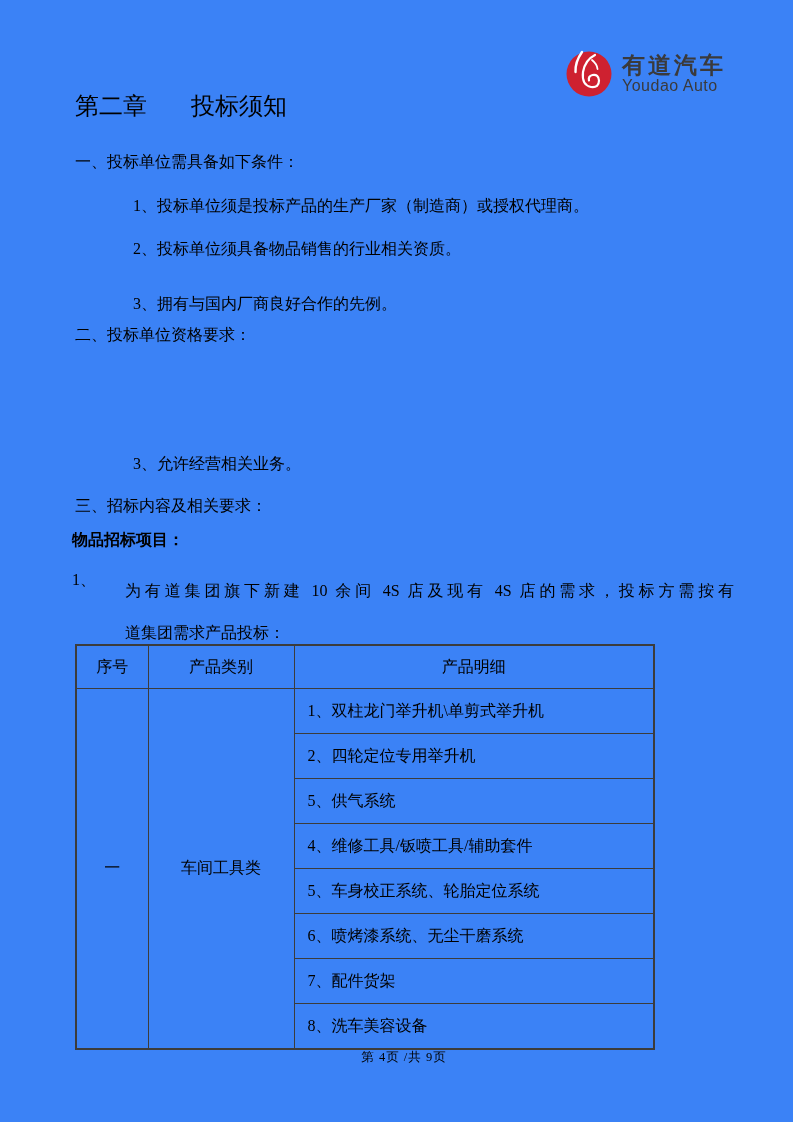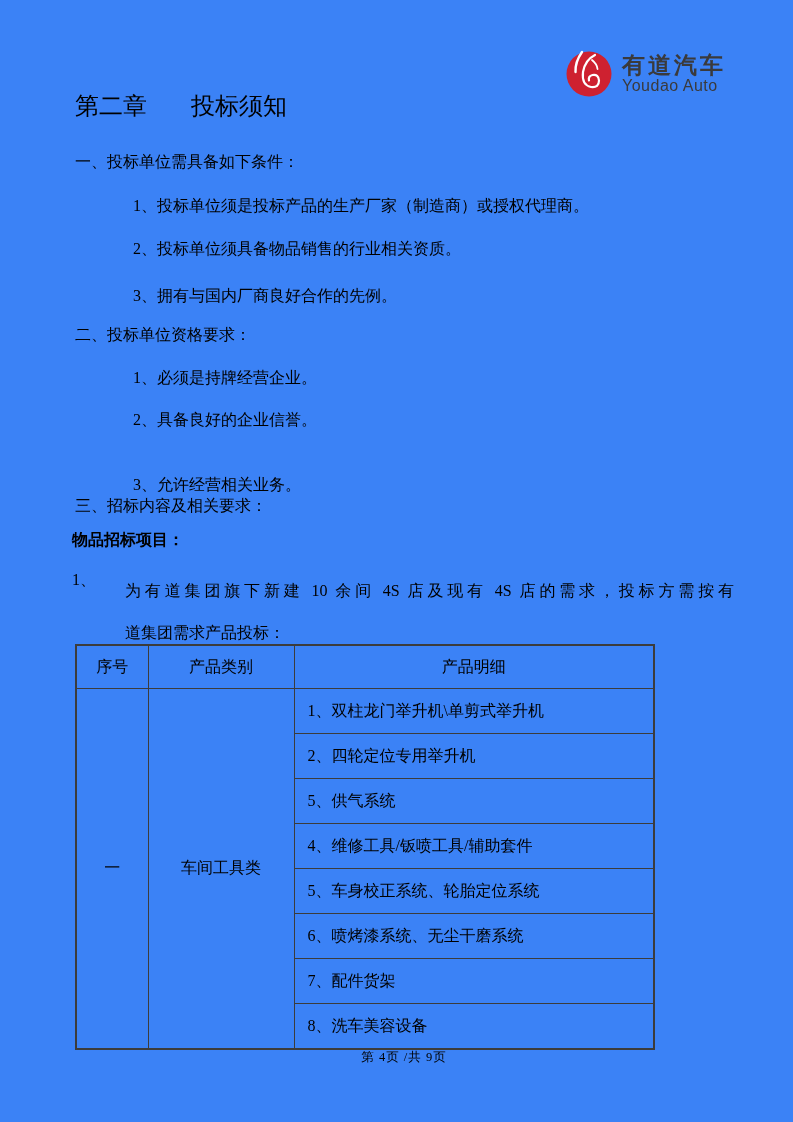--- a/index.html
+++ b/index.html
@@ -84,26 +84,24 @@
   </div>
 
   <div class="chapter-title">
     <span class="t1">第二章</span>
     <span class="t2">投标须知</span>
   </div>
 
   <div class="bodyline lv1" style="top:152px">一、投标单位需具备如下条件：</div>
   <div class="bodyline lv2" style="top:196px">1、投标单位须是投标产品的生产厂家（制造商）或授权代理商。</div>
   <div class="bodyline lv2" style="top:239px">2、投标单位须具备物品销售的行业相关资质。</div>
-  <div class="bodyline lv2" style="top:286px">3、拥有与国内厂商良好合作的先例。</div>
+  <div class="bodyline lv2" style="top:294px">3、拥有与国内厂商良好合作的先例。</div>
 
   <div class="bodyline lv1" style="top:325px">二、投标单位资格要求：</div>
-  <div class="bodyline lv2" style="top:368px">1、必须是持牌经营企业。</div>
-  <div class="bodyline lv2" style="top:410px">2、具备良好的企业信誉。</div>
-  <div class="bodyline lv2" style="top:475px">3、允许经营相关业务。</div>
+  <div class="bodyline lv2" style="top:454px">3、允许经营相关业务。</div>
 
   <div class="bodyline lv1" style="top:496px">三、招标内容及相关要求：</div>
   <div class="boldline" style="top:530px">物品招标项目：</div>
 
   <div class="numpara">
     <span class="marker">1、</span>
     <div class="ptext">
       <div class="l1">为有道集团旗下新建 10 余间 4S 店及现有 4S 店的需求，投标方需按有</div>
       <div class="l2">道集团需求产品投标：</div>
     </div>

